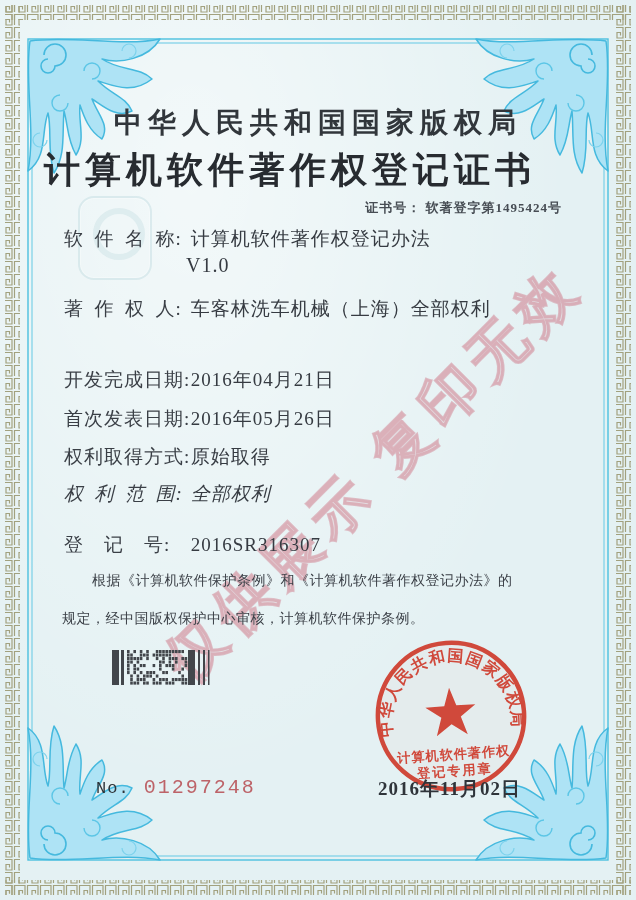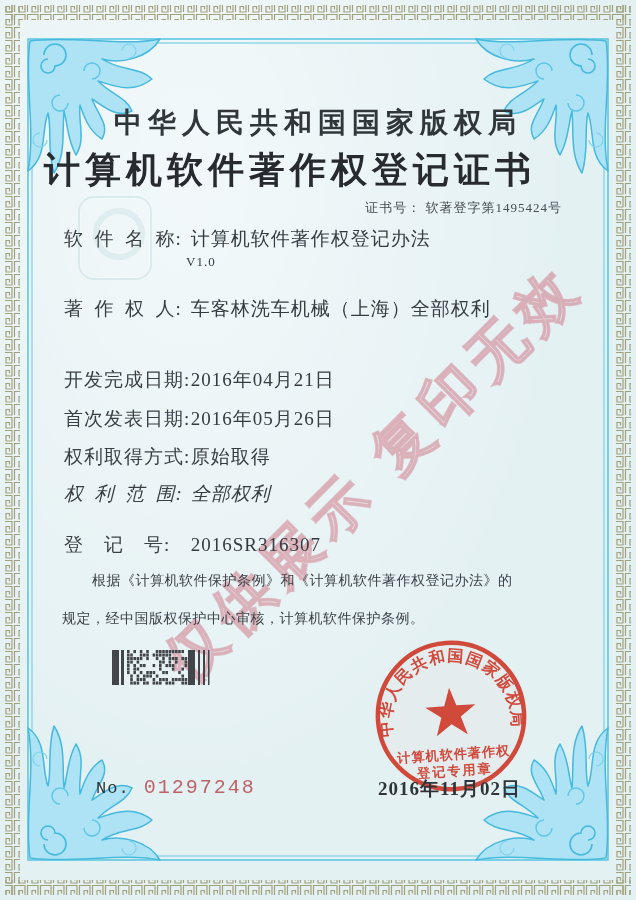--- a/index.html
+++ b/index.html
@@ -14,26 +14,26 @@
   .border-svg{position:absolute;left:0;top:0;width:636px;height:900px;pointer-events:none;}
   .page-title{
     position:absolute;top:104px;left:0;width:636px;text-align:center;
     font-size:28px;font-weight:bold;letter-spacing:6px;color:#31363b;white-space:nowrap;
   }
   .page-subtitle{
     position:absolute;top:146px;left:0;width:580px;text-align:center;
     font-size:36px;font-weight:bold;letter-spacing:5px;color:#272b30;white-space:nowrap;
   }
   .cert-no{
-    position:absolute;top:199px;right:74px;font-size:13px;color:#474d54;letter-spacing:1px;white-space:nowrap;
+    position:absolute;top:199px;right:74px;font-size:13px;color:#474d54;letter-spacing:1px;white-space:nowrap;font-weight:bold;
   }
   .field-row{position:absolute;left:64px;font-size:19px;white-space:nowrap;}
   .field-label{display:inline-block;width:122px;letter-spacing:1px;color:#3a3f46;}
   .field-value{color:#363b42;letter-spacing:1px;}
-  .value-line2{position:absolute;left:186px;font-size:13px;color:#363b42;letter-spacing:1px;}
+  .value-line2{position:absolute;left:186px;font-size:20px;color:#363b42;letter-spacing:1px;}
   .statement{position:absolute;font-size:14px;color:#3a3f46;letter-spacing:.5px;white-space:nowrap;text-align:right;}
   .watermark{
     position:absolute;left:100px;top:448px;width:520px;text-align:center;
     font-size:58px;font-weight:bold;letter-spacing:9px;white-space:nowrap;
     color:rgba(216,132,147,0.20);
     -webkit-text-stroke:1.6px rgba(206,114,132,0.42);
     transform:rotate(-45deg);transform-origin:center;
     pointer-events:none;
   }
   .emboss{

